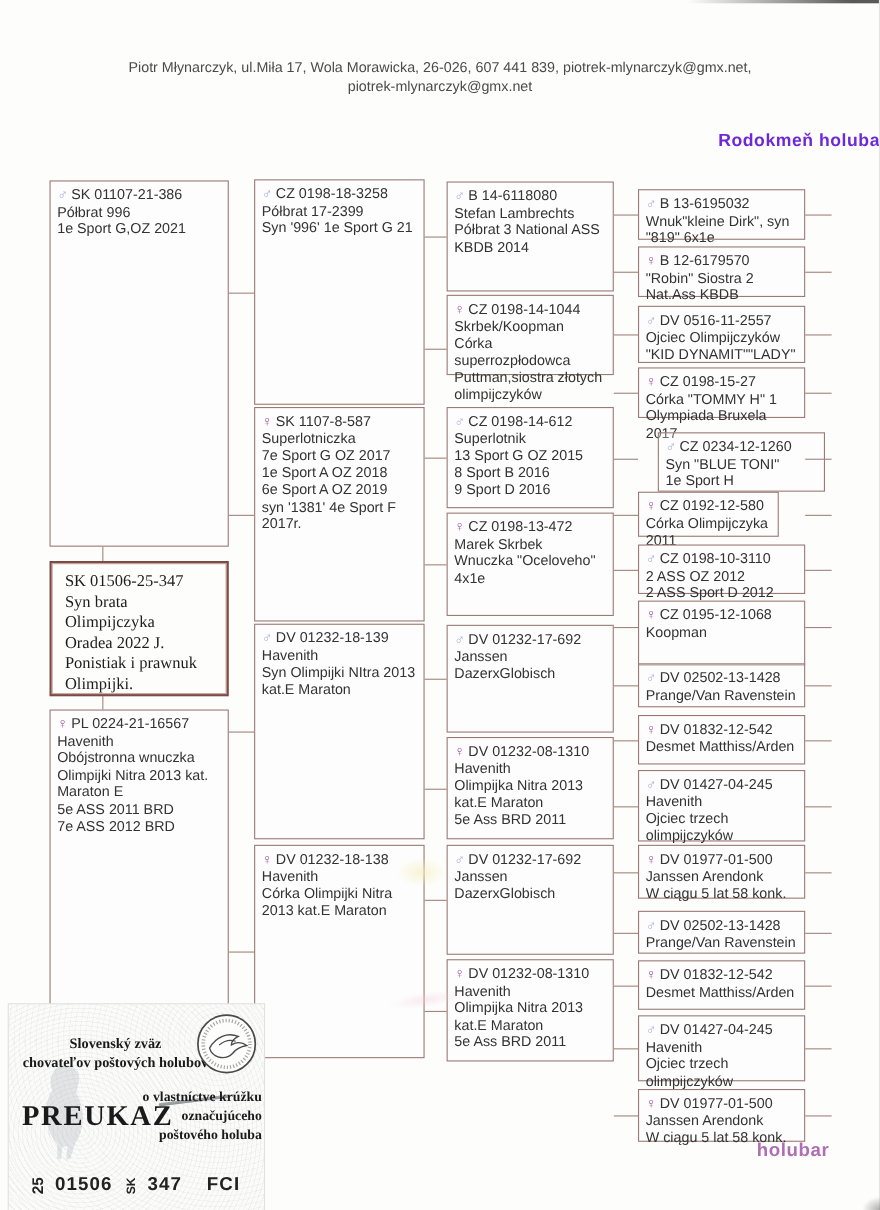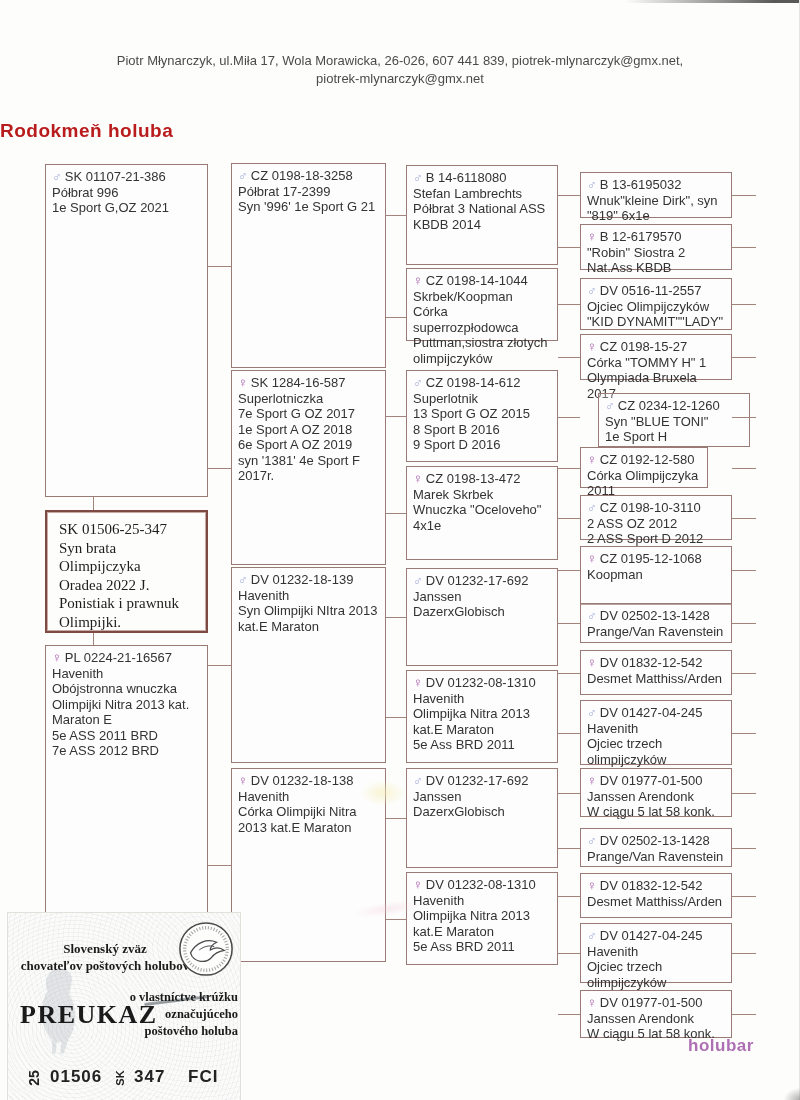--- a/index.html
+++ b/index.html
@@ -1,22 +1,22 @@
 <!DOCTYPE html>
 <html><head>
 <meta charset="utf-8">
 <style>
   html,body{margin:0;padding:0;background:#e8e8e8;}
   #page{position:relative;width:800px;height:1100px;background:#fdfdfc;overflow:hidden;
         font-family:"Liberation Sans",sans-serif;}
   
   #hdr{position:absolute;top:52px;left:0;width:100%;text-align:center;
        font-size:13px;line-height:18px;color:#4b4b4b;}
-  #ttl{position:absolute;top:120px;left:0;width:100%;text-align:left;
-       font-size:19px;font-weight:bold;letter-spacing:.5px;color:#b91c1c;}
+  #ttl{position:absolute;top:120px;left:0;width:100%;text-align:right;
+       font-size:16px;font-weight:bold;letter-spacing:.5px;color:#6d28d9;}
   
   .pbox{position:absolute;box-sizing:border-box;border:1px solid #9a7a74;
         padding:4px 6px;font-size:13px;line-height:15.5px;color:#333;background:rgba(255,255,255,.3);}
   .ring{white-space:nowrap;}
   .sex{font-weight:bold;margin-right:3px;font-size:13px;}
   .male{color:#a9b2dd;}
   .female{color:#9f4da5;}
   .plines{white-space:pre-line;}
   #subject{position:absolute;box-sizing:border-box;border:2.5px solid #7d4b43;
            box-shadow:0 0 0 1px #c9a9a2 inset;padding:8px 12px;
@@ -87,21 +87,21 @@
 Maraton E
 5e ASS 2011 BRD
 7e ASS 2012 BRD</div>
       </div>
       <div class="pbox" style="left: 231px; top: 163px; width: 155px; height: 205px;">
         <div class="ring"><span class="sex male">♂</span><span>CZ 0198-18-3258</span></div>
         <div class="plines">Półbrat 17-2399
 Syn '996' 1e Sport G 21</div>
       </div>
       <div class="pbox" style="left: 231px; top: 370px; width: 155px; height: 195px;">
-        <div class="ring"><span class="sex female">♀</span><span>SK 1284-16-587</span></div>
+        <div class="ring"><span class="sex female">♀</span><span>SK 1107-8-587</span></div>
         <div class="plines">Superlotniczka
 7e Sport G OZ 2017
 1e Sport A OZ 2018
 6e Sport A OZ 2019
 syn '1381' 4e Sport F
 2017r.</div>
       </div>
       <div class="pbox" style="left: 231px; top: 567px; width: 155px; height: 196px;">
         <div class="ring"><span class="sex male">♂</span><span>DV 01232-18-139</span></div>
         <div class="plines">Havenith

